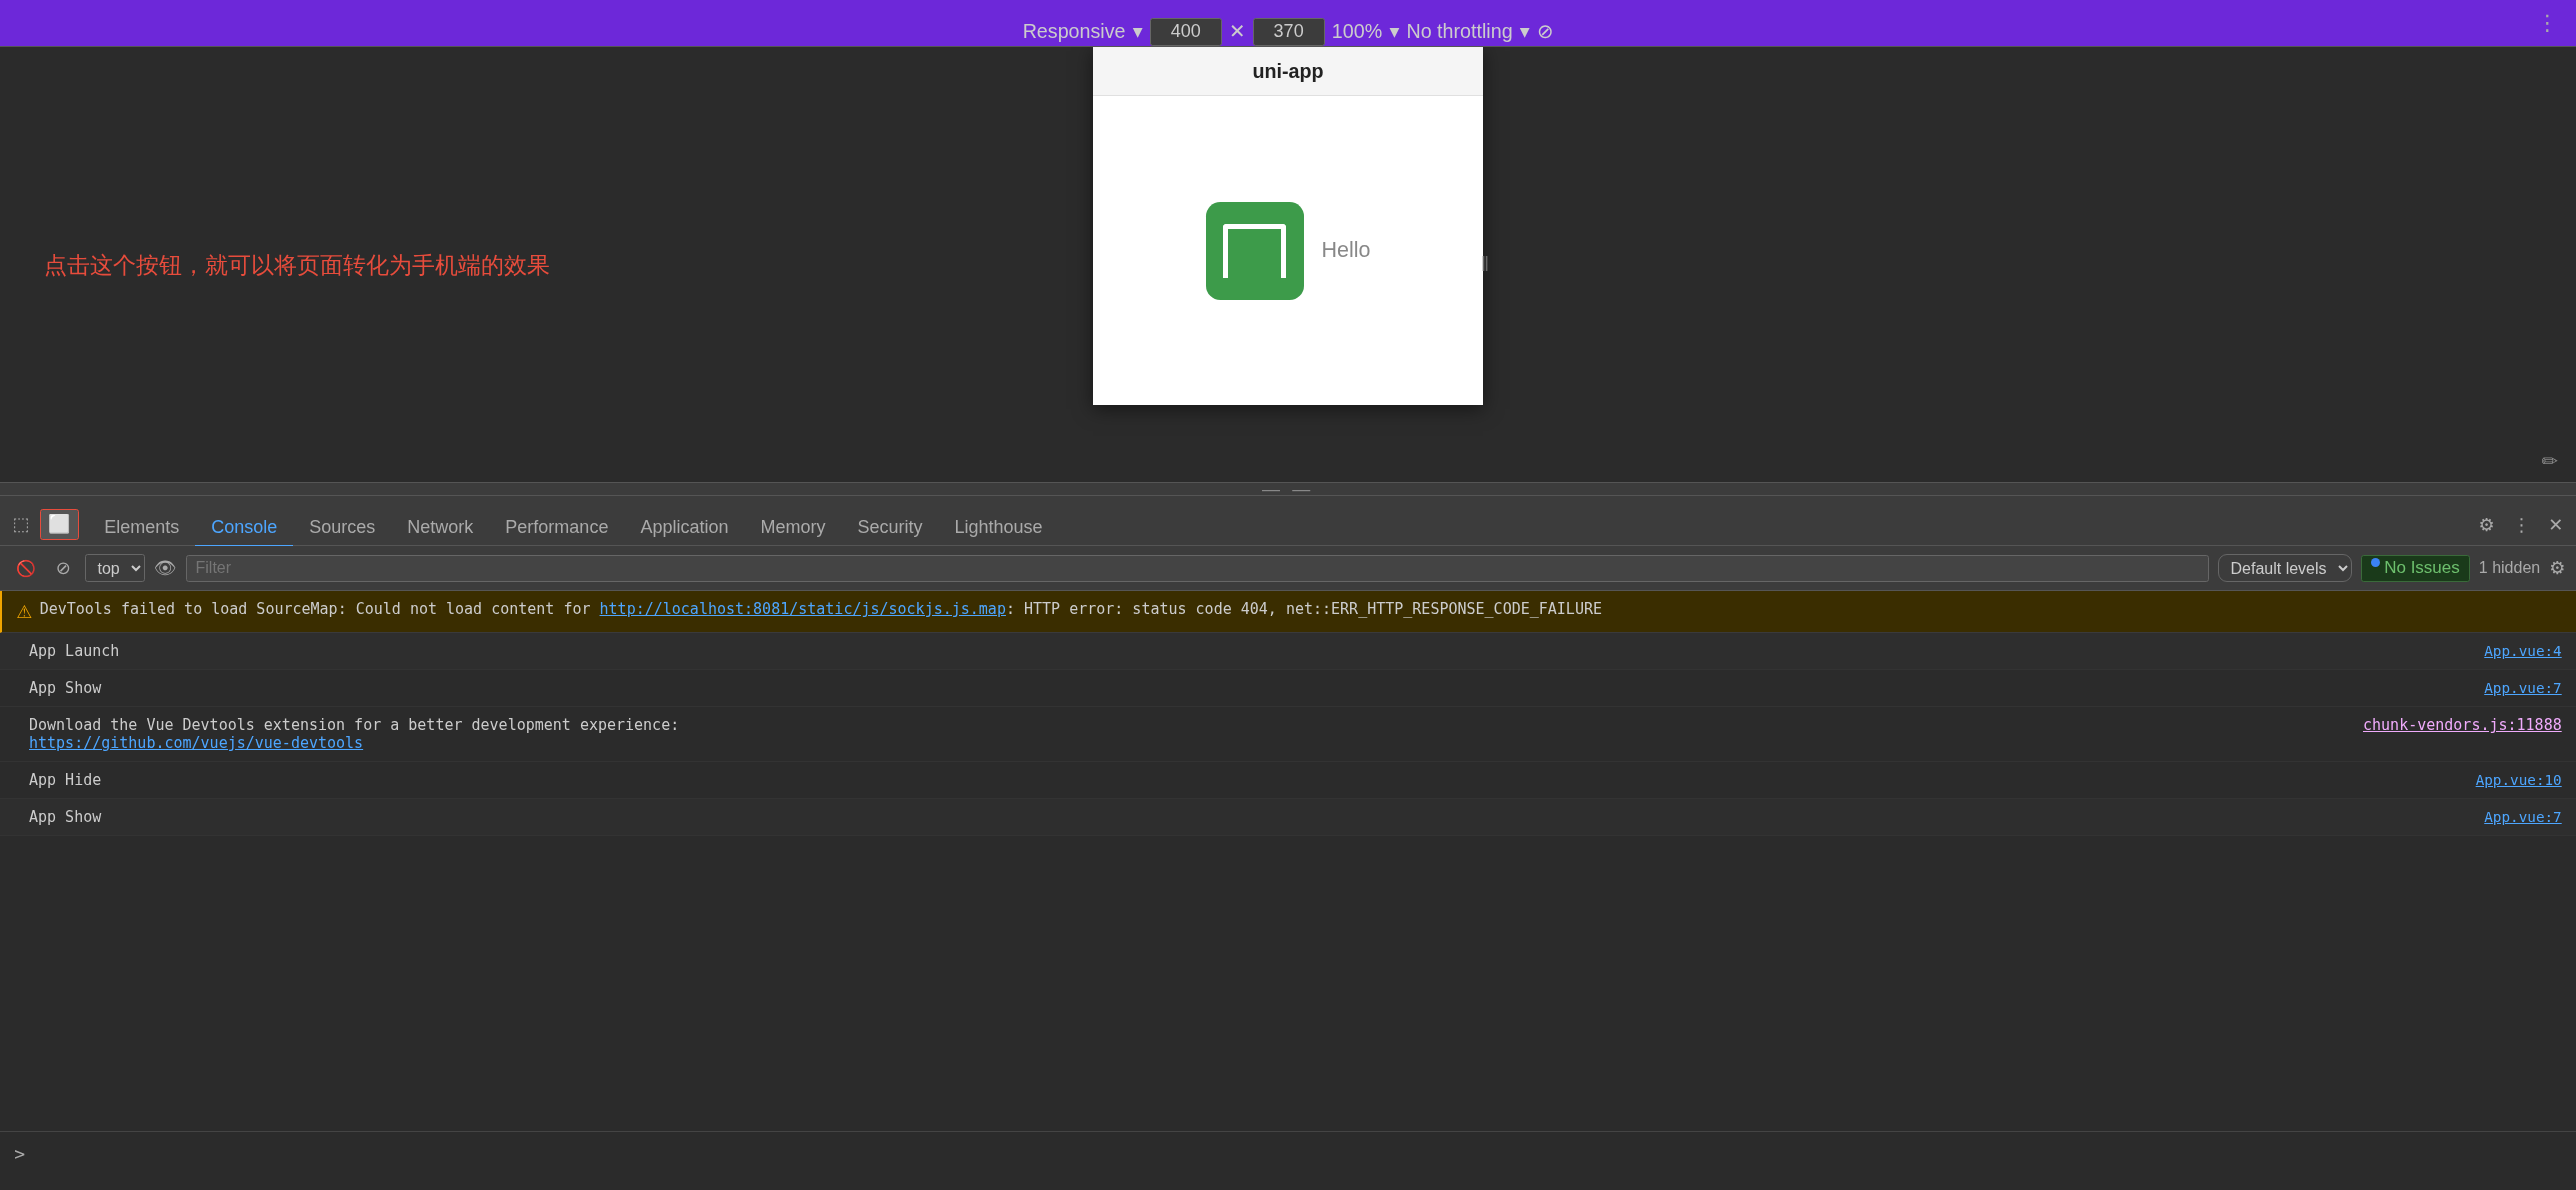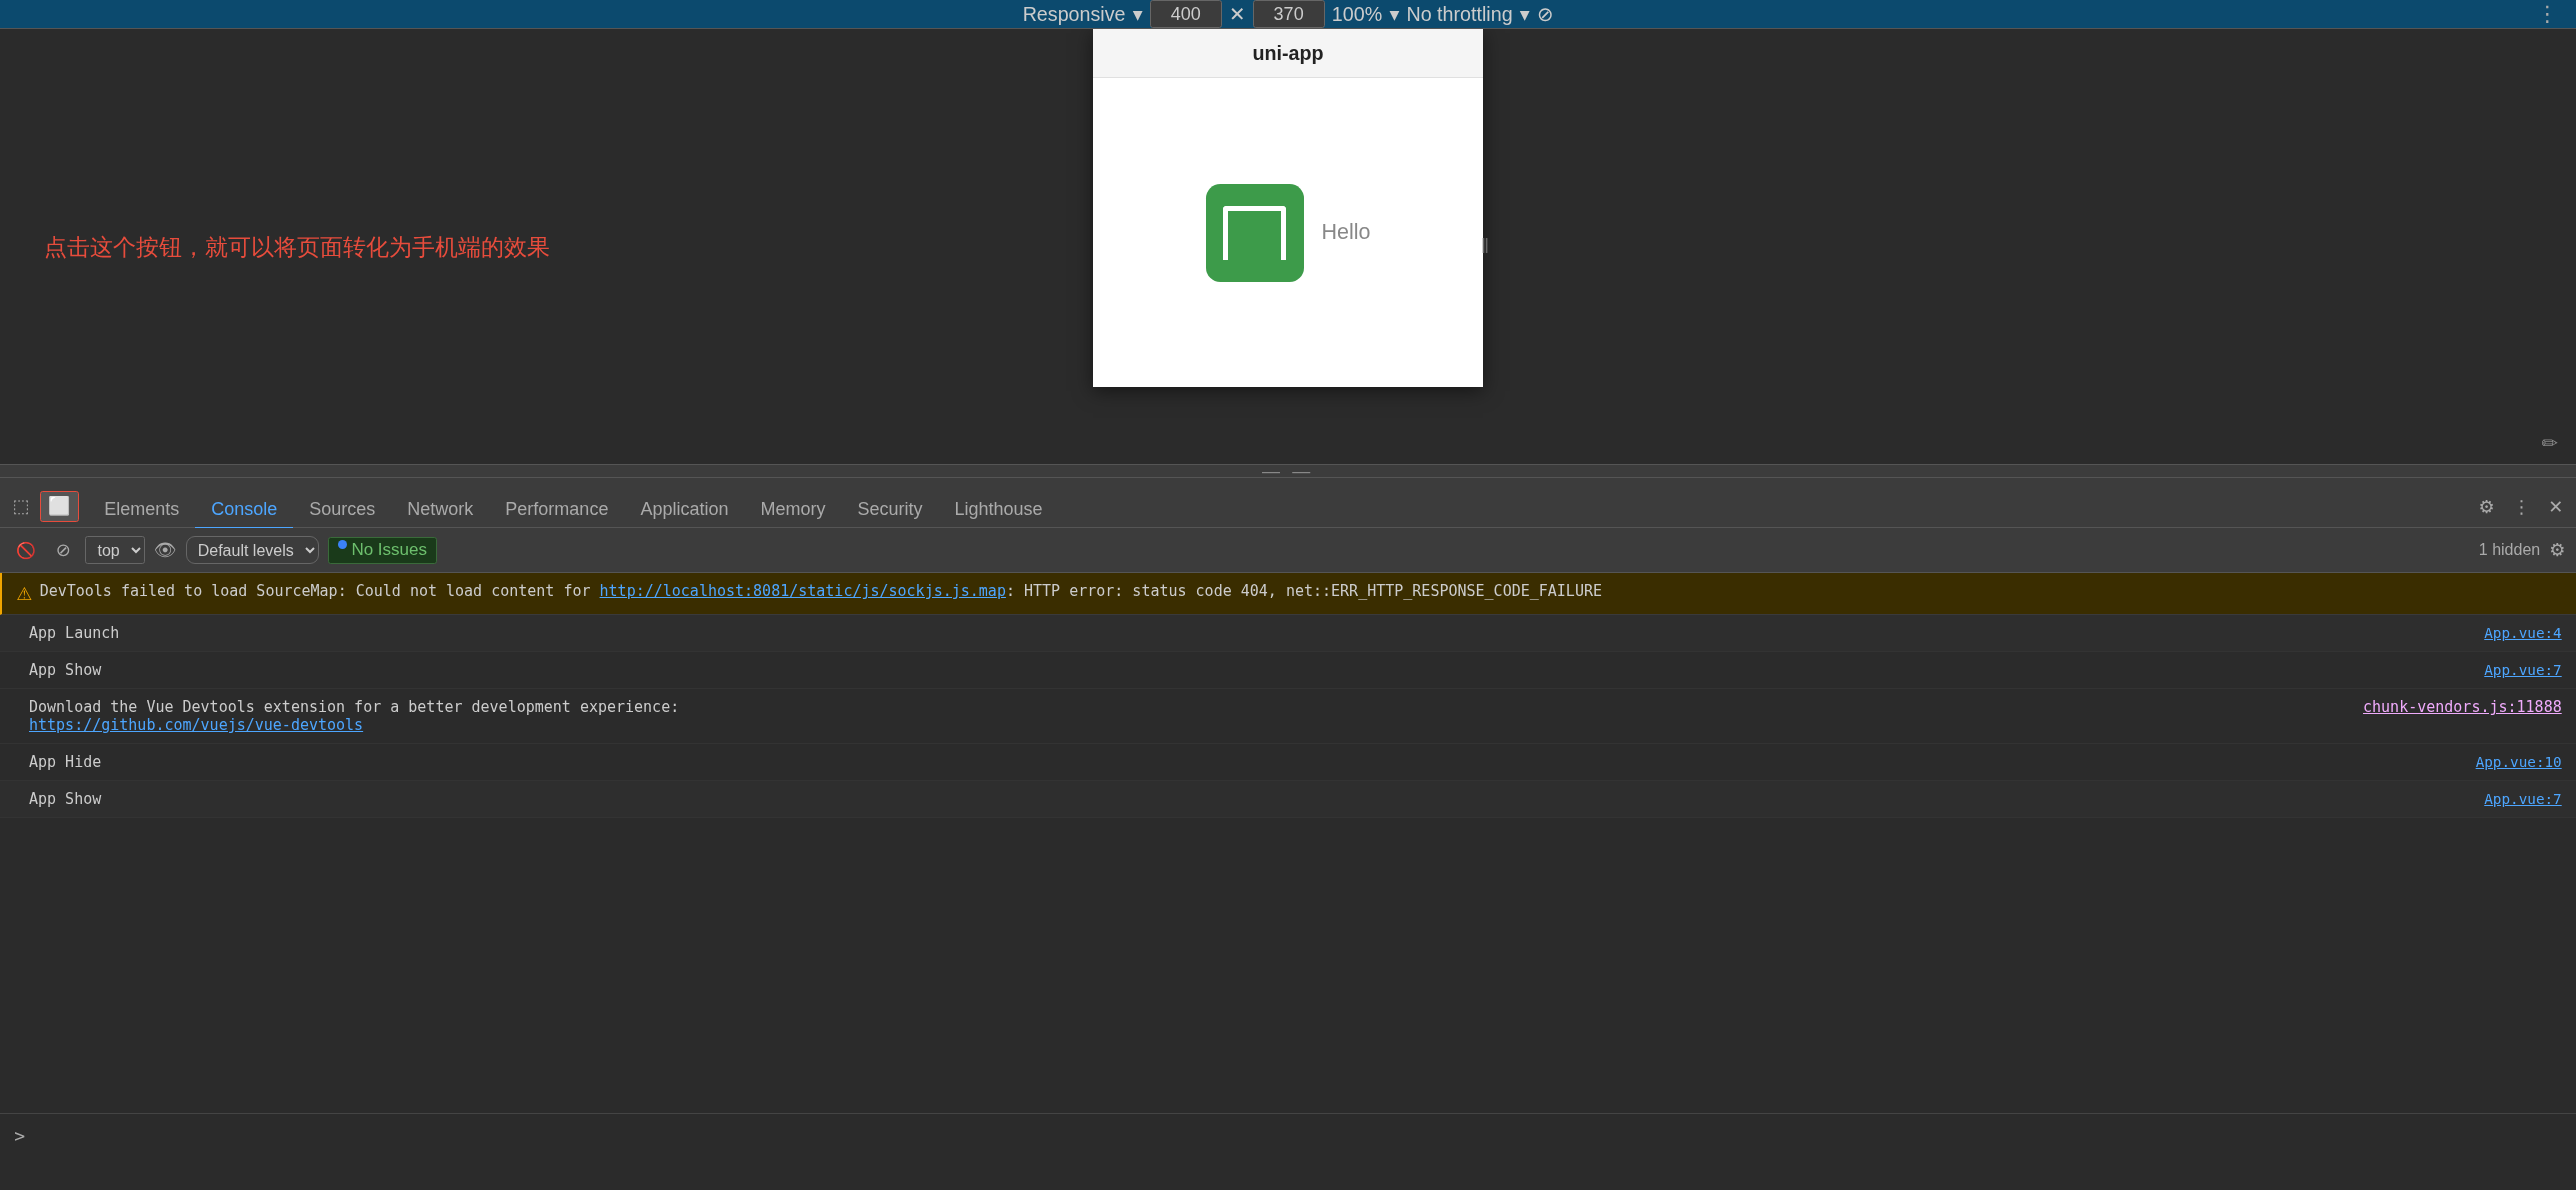--- a/index.html
+++ b/index.html
@@ -7,24 +7,24 @@
       background: #2b2b2b;
       font-family: -apple-system, BlinkMacSystemFont, 'Segoe UI', sans-serif;
       width: 2576px;
       height: 1190px;
       overflow: hidden;
       color: #ccc;
     }
 
     
     .devtools-toolbar {
-      height: 29px;
-      background: #0c4a6e;
-      display: flex;
-      align-items: center;
+      height: 47px;
+      background: #6d28d9;
+      display: flex;
+      align-items: flex-end;
       justify-content: center;
       gap: 10.7px;
       border-bottom: 0.9px solid #555;
       position: relative;
     }
     .toolbar-responsive {
       display: flex;
       align-items: center;
       gap: 7.2px;
       color: #ccc;
@@ -485,20 +485,21 @@
     </div>
   </div>
 
   <div class="console-toolbar">
     <button class="console-toolbar-btn">🚫</button>
     <button class="console-toolbar-btn" style="font-size:18px;">⊘</button>
     <select class="context-select">
       <option>top</option>
     </select>
     <button class="eye-btn">👁</button>
+    <input type="text" class="filter-input" placeholder="Filter" style="">
     <select class="levels-select">
       <option>Default levels</option>
     </select>
     <div class="no-issues-badge">
       <span class="no-issues-dot"></span>
       <span>No Issues</span>
     </div>
     <span class="hidden-count">1 hidden</span>
     <span class="settings-icon">⚙</span>
   </div>

